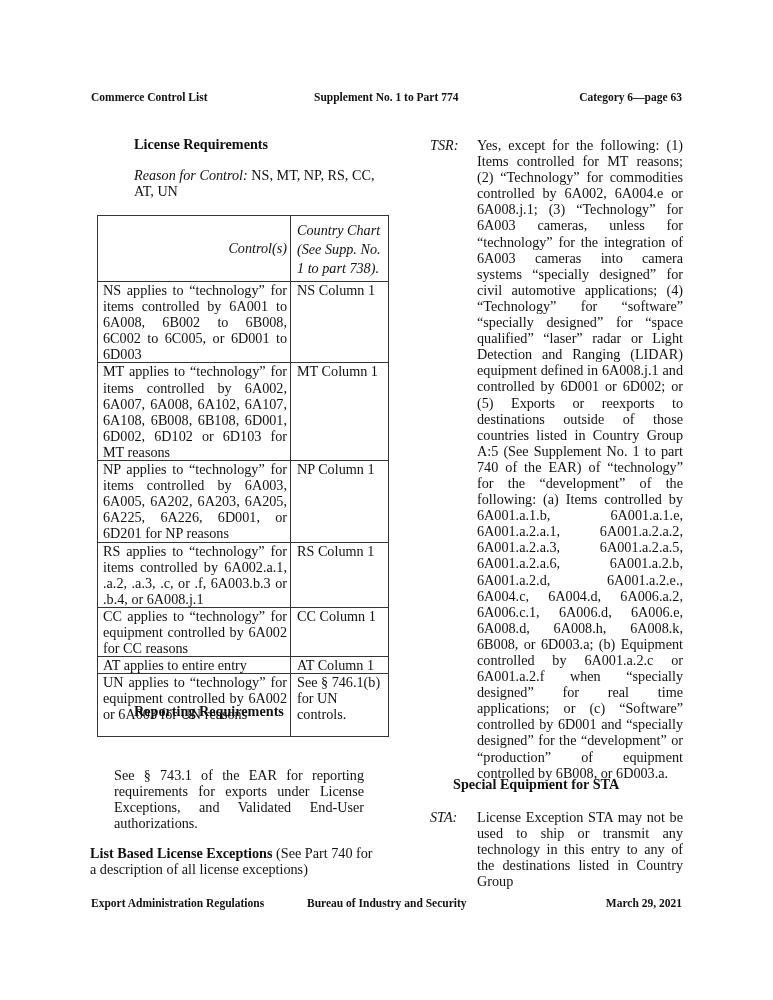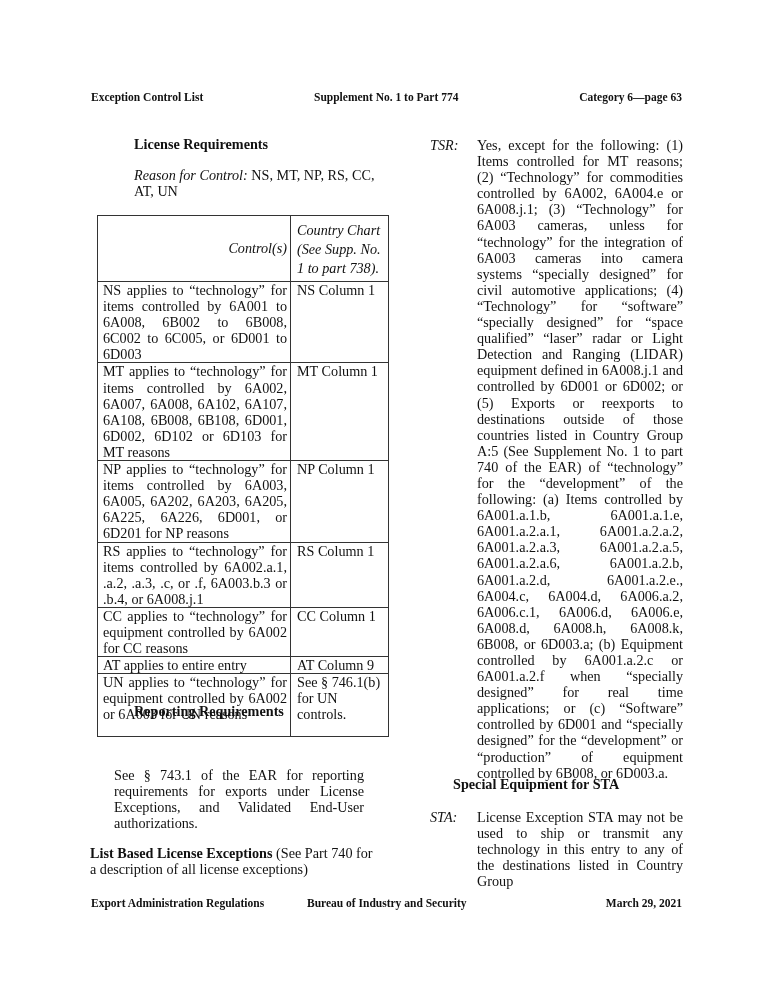--- a/index.html
+++ b/index.html
@@ -27,21 +27,21 @@
   #lble b { font-weight: bold; }
 
   
   .lbl { position: absolute; font-style: italic; font-size: 14.2px; }
   #tsr-body { position: absolute; left: 477px; top: 137px; width: 206px; }
   #sta-body { position: absolute; left: 477px; top: 809px; width: 206px; }
 </style>
 </head>
 <body>
 
-<div class="hdr" style="left:91px">Exception Control List</div>
+<div class="hdr" style="left:91px">Commerce Control List</div>
 <div class="hdr" style="left:314px">Supplement No. 1 to Part 774</div>
 <div class="hdr" style="right:91px">Category 6—page  63</div>
 
 <div class="h2" style="left:90px; top:136px">License Requirements</div>
 
 <div id="reason" class="p">
   <span class="it">Reason for Control:</span><span>  NS, MT, NP, RS, CC, AT, UN</span>
 </div>
 
 <table class="ctl">
@@ -65,21 +65,21 @@
   <tr style="height:65px">
     <td class="c1 just">RS applies to “technology” for items controlled by 6A002.a.1, .a.2, .a.3, .c, or .f, 6A003.b.3 or .b.4, or 6A008.j.1</td>
     <td class="c2">RS Column 1</td>
   </tr>
   <tr style="height:49px">
     <td class="c1 just">CC applies to “technology” for equipment controlled by 6A002 for CC reasons</td>
     <td class="c2">CC Column 1</td>
   </tr>
   <tr style="height:17px">
     <td class="c1 just">AT applies to entire entry</td>
-    <td class="c2">AT Column 9</td>
+    <td class="c2">AT Column 1</td>
   </tr>
   <tr style="height:63px">
     <td class="c1 just">UN applies to “technology” for equipment controlled by 6A002 or 6A003 for UN reasons</td>
     <td class="c2">See § 746.1(b) for UN controls.</td>
   </tr>
 </tbody>
   </table>
 
 <div class="h2" style="left:90px; top:703px">Reporting Requirements</div>
 <div id="report-body" class="p just">See § 743.1 of the EAR for reporting requirements for exports under License Exceptions, and Validated End-User authorizations.</div>

